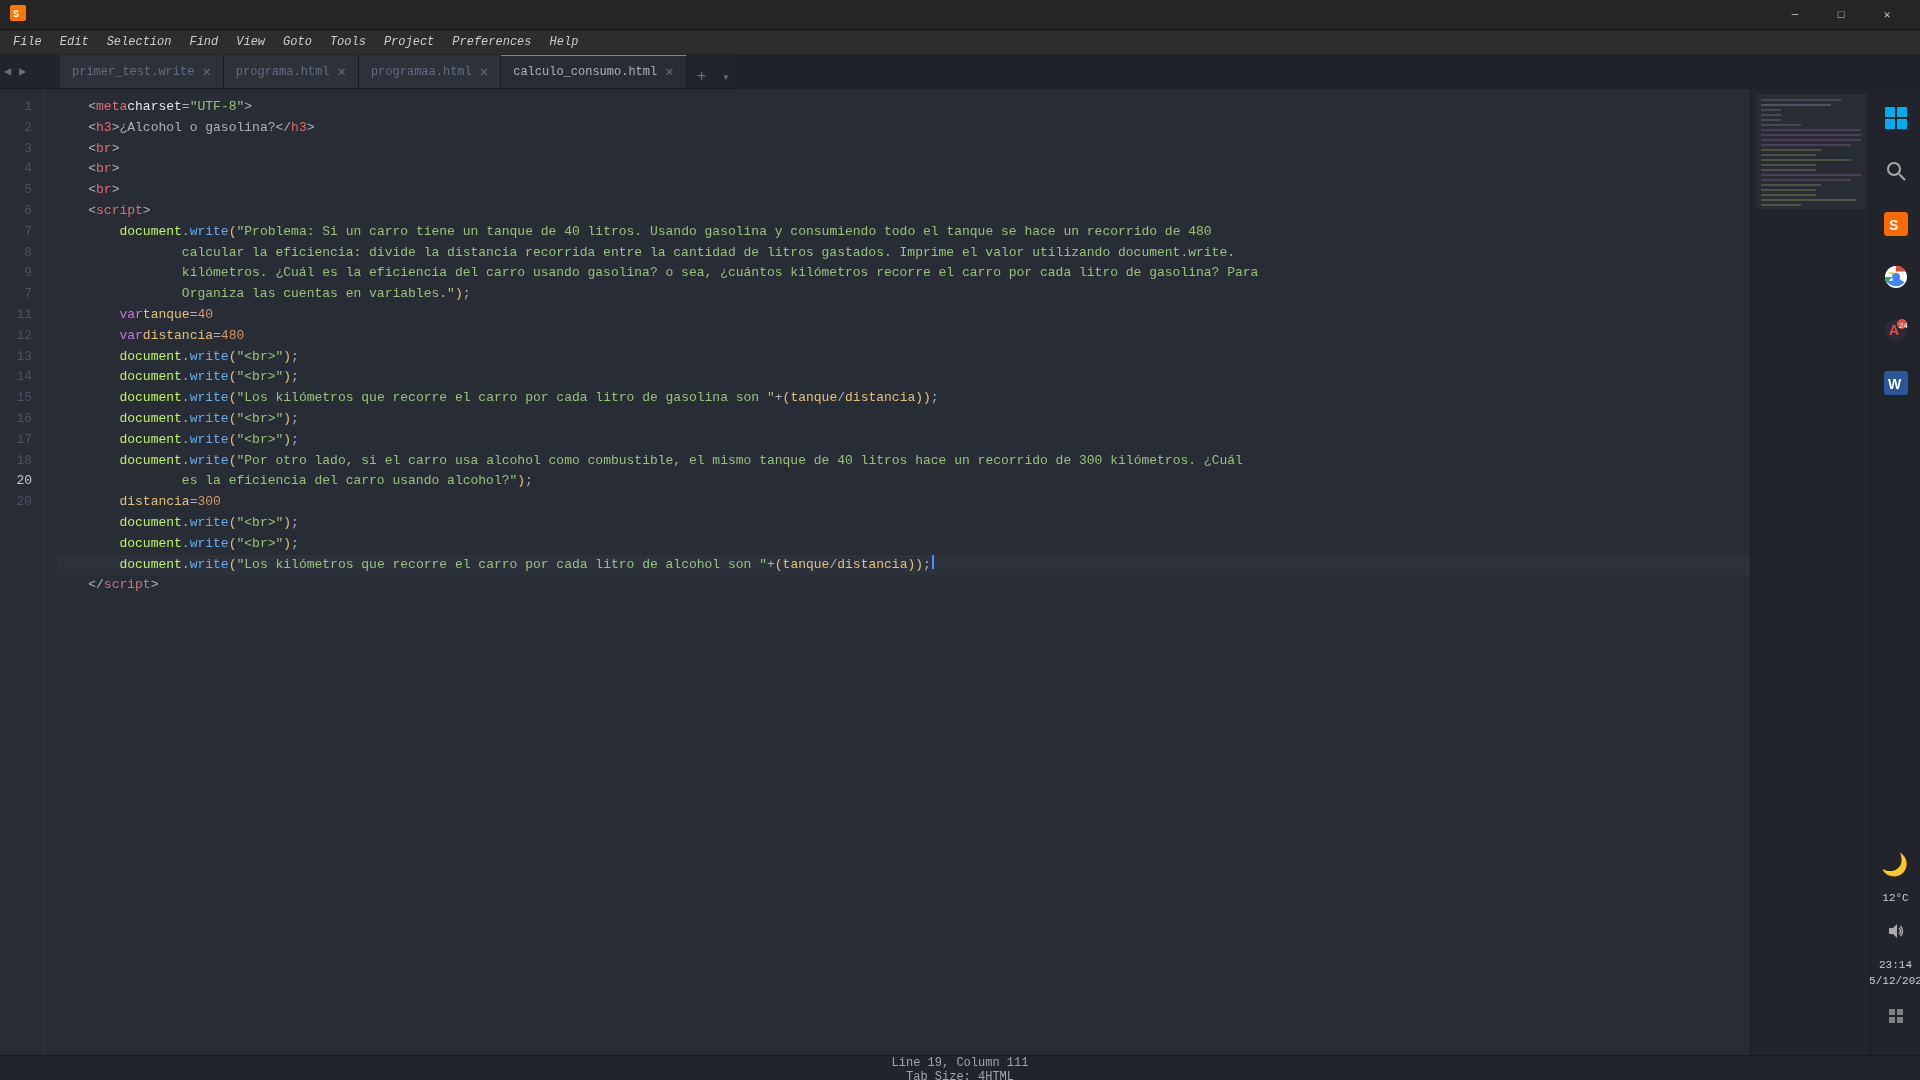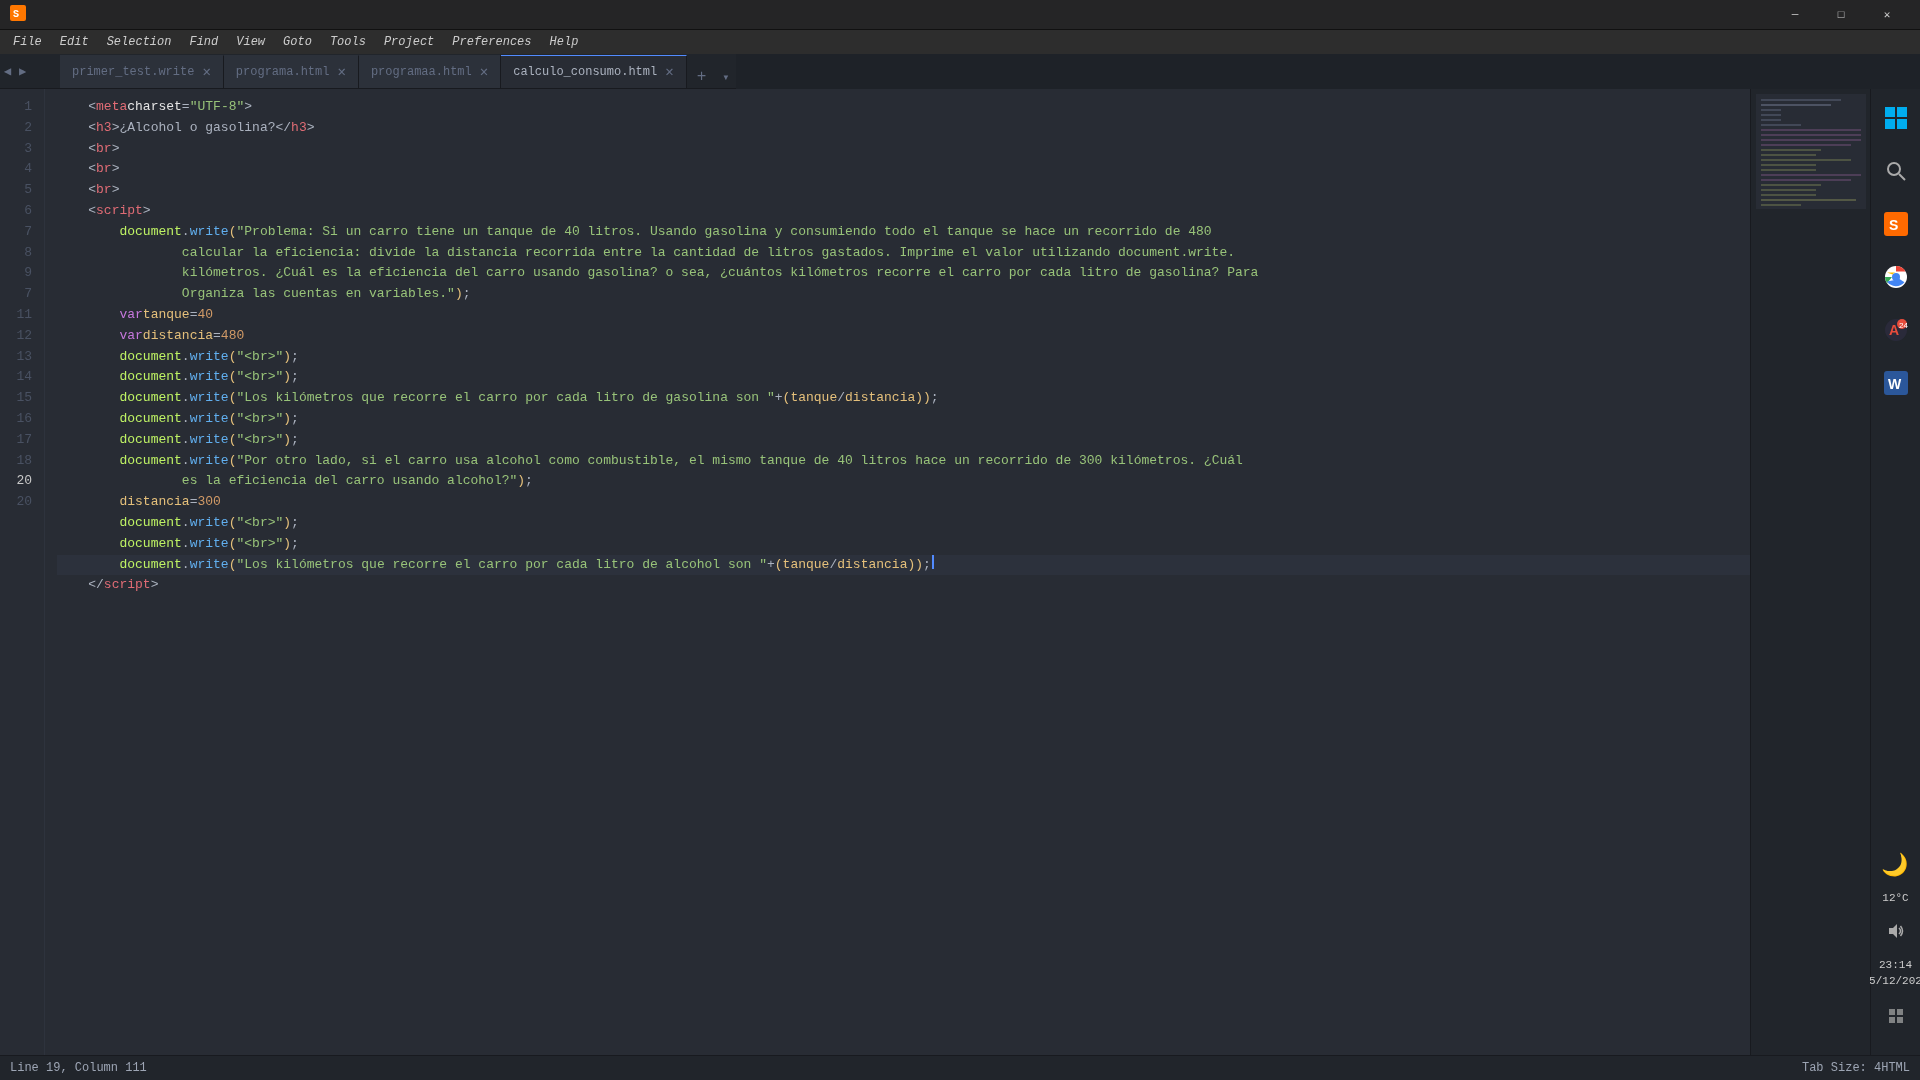--- a/index.html
+++ b/index.html
@@ -235,20 +235,21 @@
     #status-bar {
       background: #21252b;
       height: 25px;
       display: flex;
       align-items: center;
       padding: 0 10px;
       font-size: 12px;
       color: #9da5b4;
       border-top: 1px solid #181a1f;
       justify-content: space-between;
+      flex-direction: column;
     }
     #status-left { display: flex; gap: 20px; align-items: center; }
     #status-right { display: flex; align-items: center; }
 
     
     #code-area::-webkit-scrollbar { width: 8px; height: 8px; }
     #code-area::-webkit-scrollbar-track { background: #21252b; }
     #code-area::-webkit-scrollbar-thumb { background: #4a4a4a; border-radius: 4px; }
     #win-taskbar-bottom {
       margin-top: auto;

